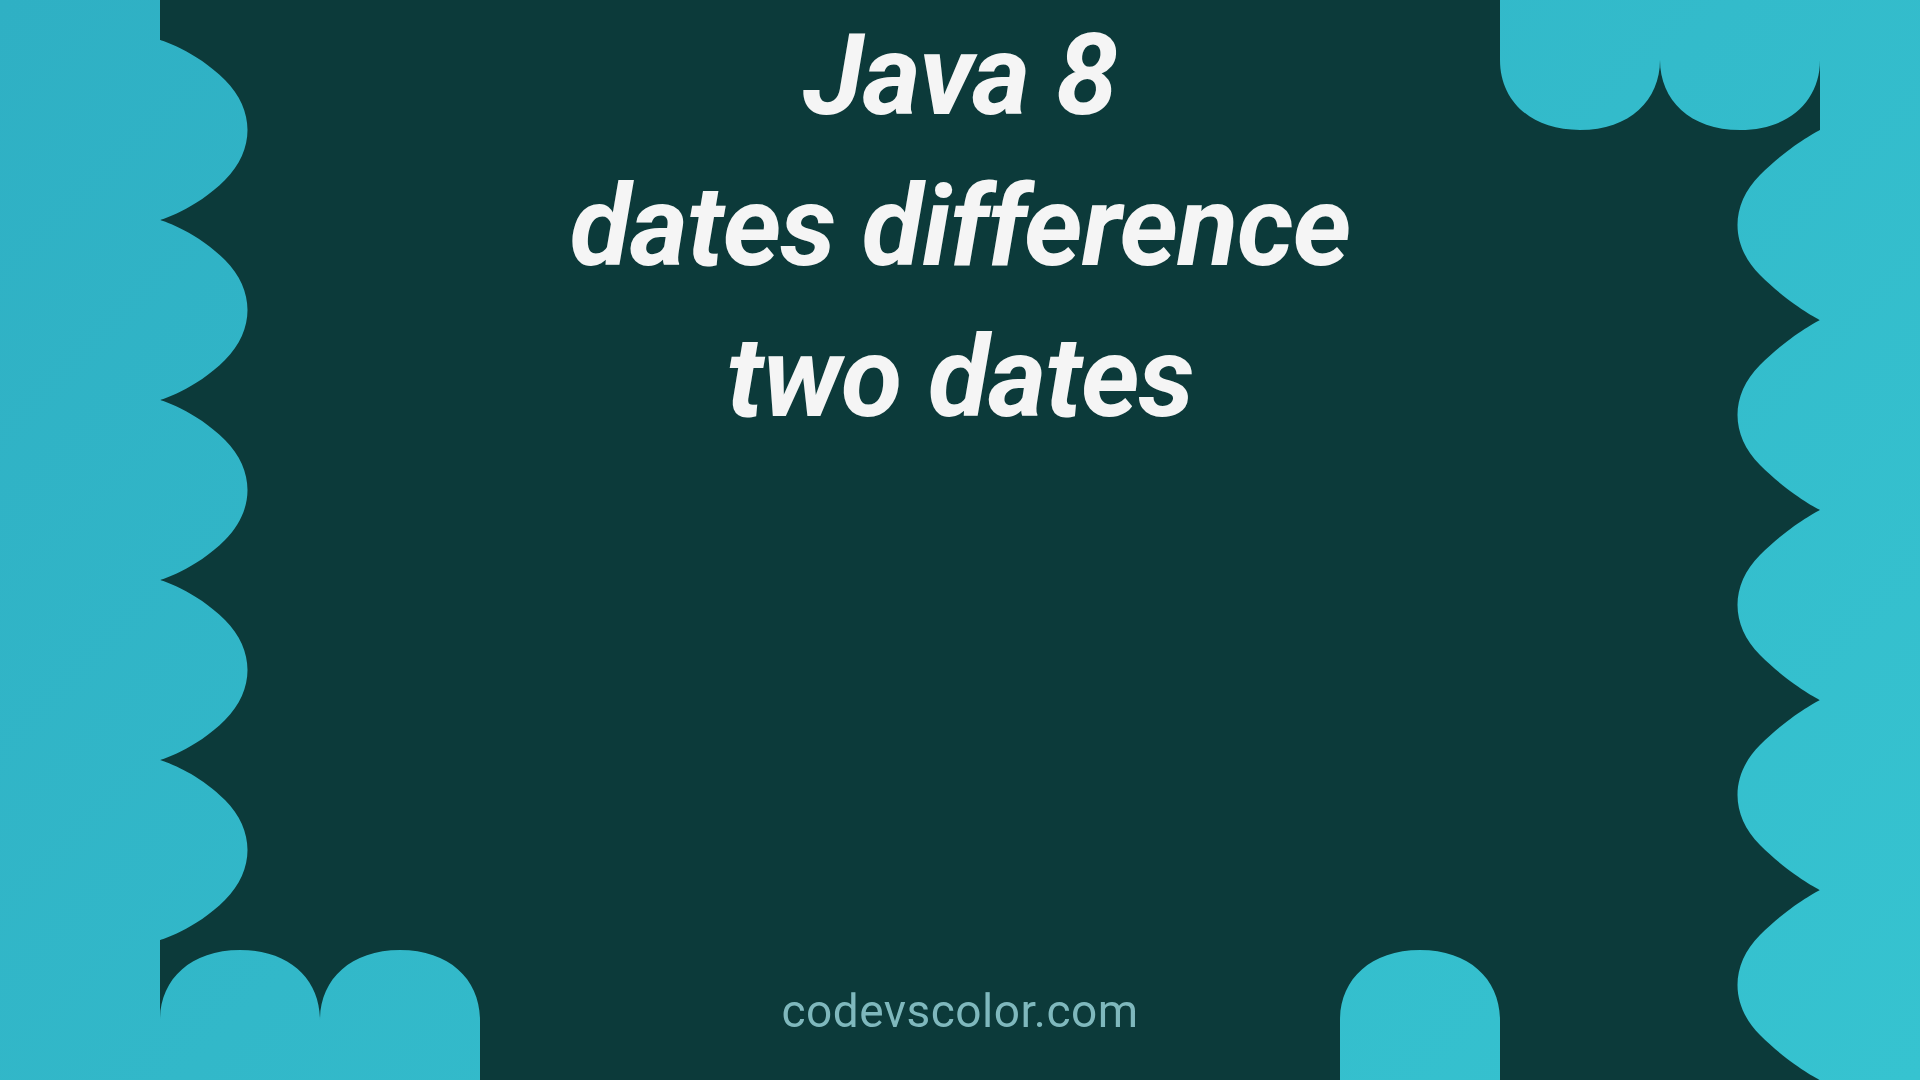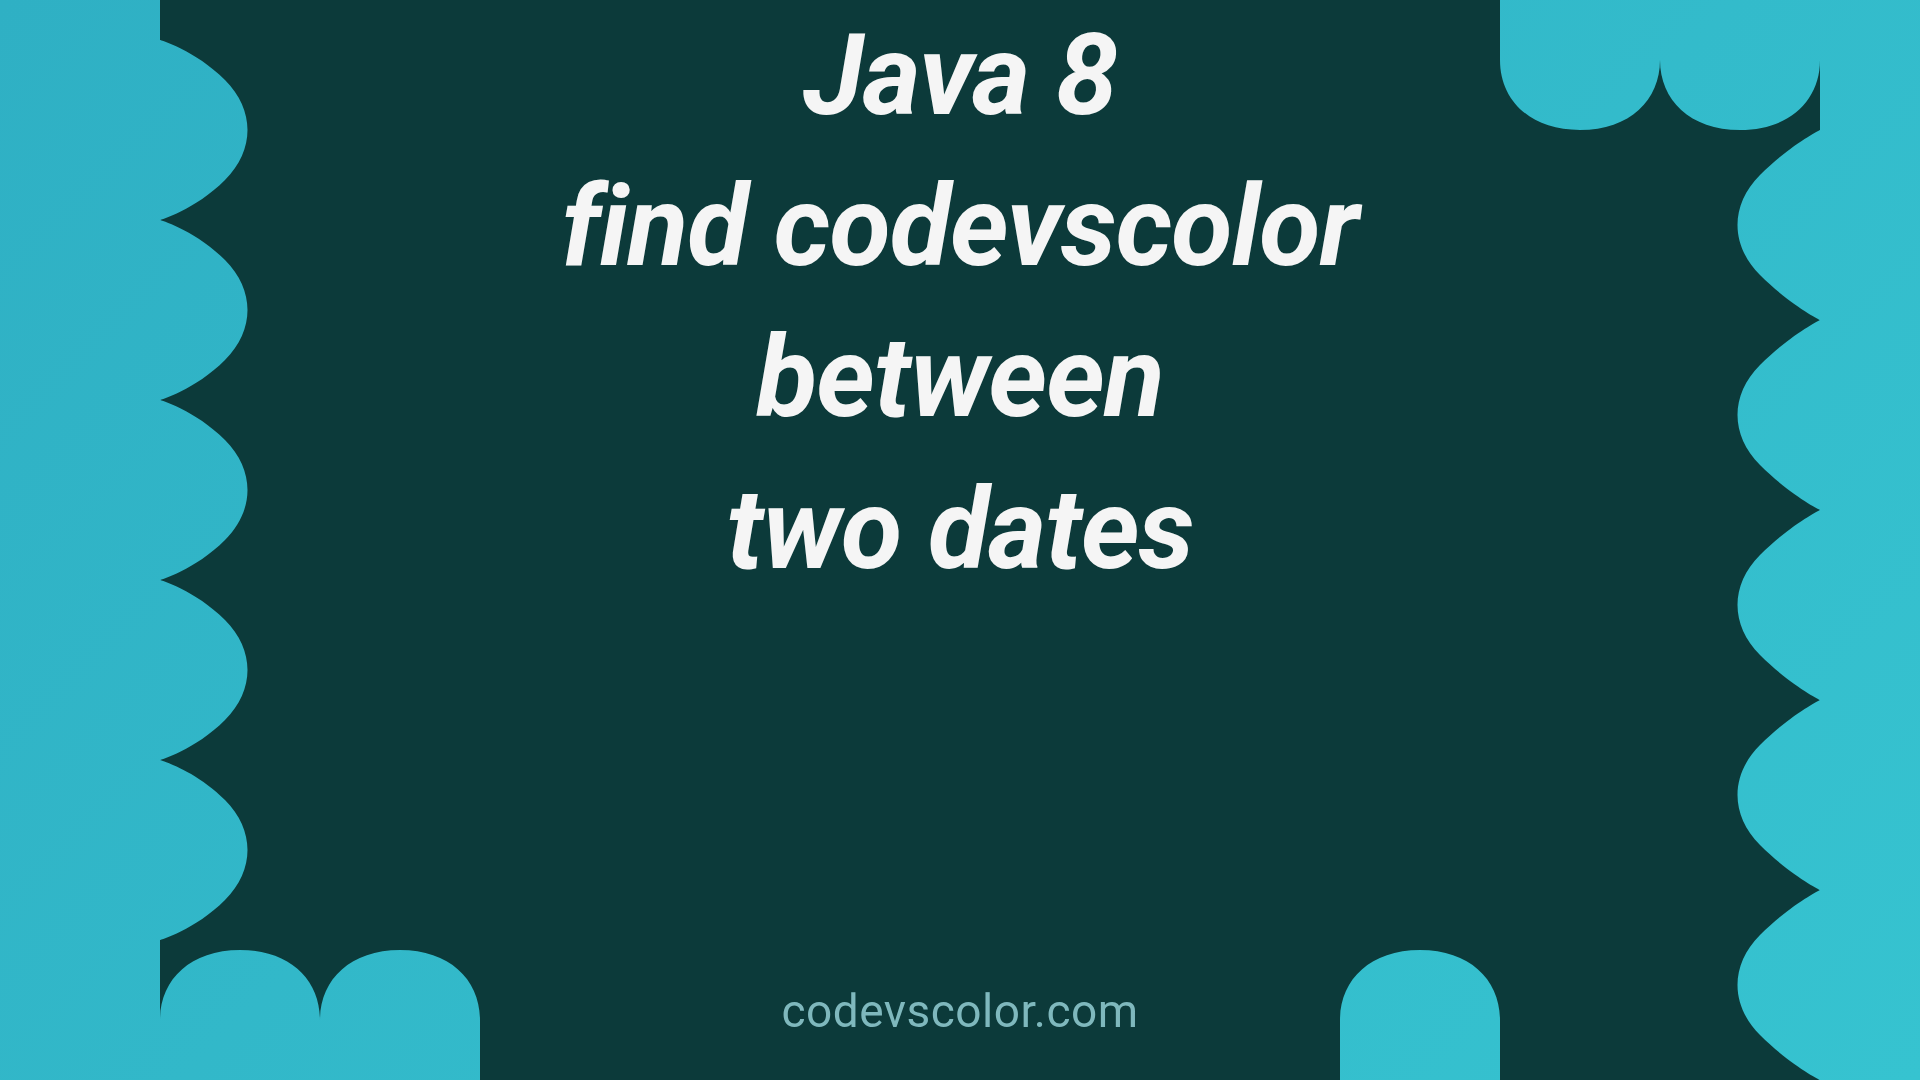--- a/index.html
+++ b/index.html
@@ -137,19 +137,18 @@
       C 350,130 320,100 320,60
       C 320,30 320,0 320,0
       Z
     "></path>
   </svg>
 </div>
 
 <div class="content">
   <div class="title">
     <div>Java 8</div>
-    <div>find codevscolor</div>
-    <div>between</div>
+    <div>dates difference</div>
     <div>two dates</div>
   </div>
 </div>
 
 <div class="subtitle">codevscolor.com</div>
 
 </body></html>

